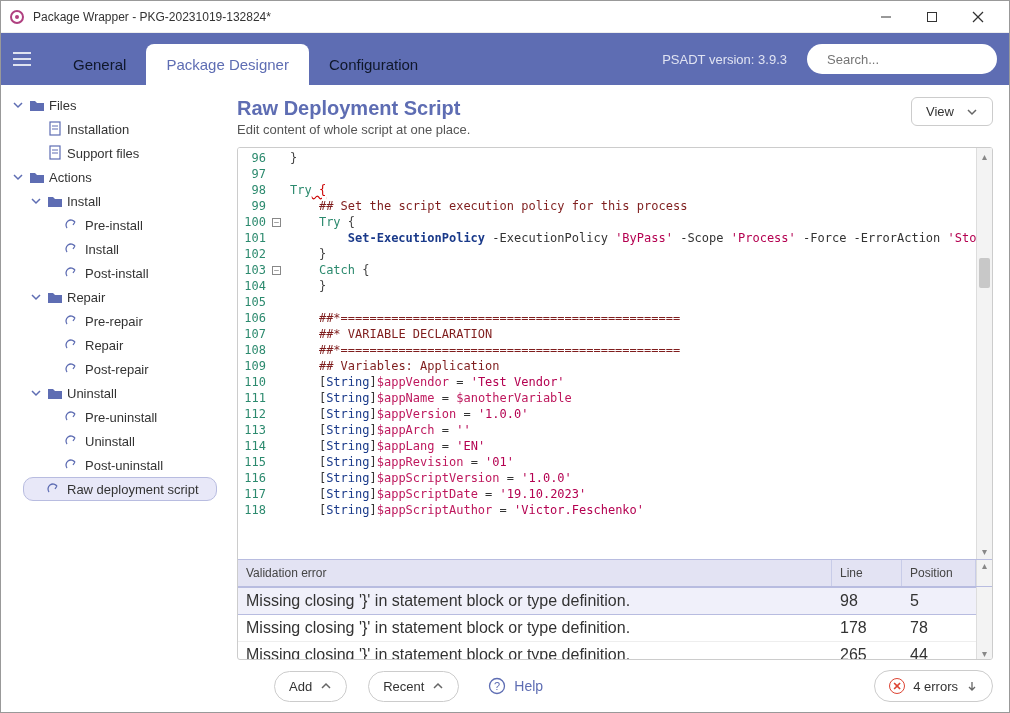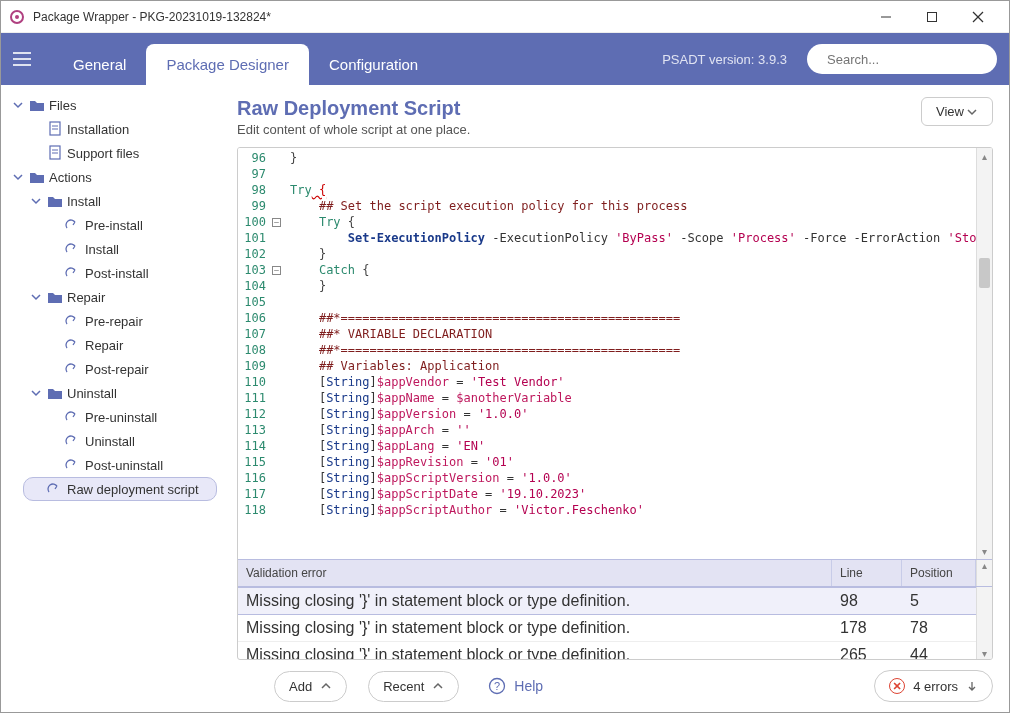--- a/index.html
+++ b/index.html
@@ -10,21 +10,21 @@
   .titlebar .app-icon { width: 16px; height: 16px; margin-right: 8px; }
   .titlebar .title { font-size: 12px; flex: 1; color: #333; }
   .titlebar .win-controls { display: flex; gap: 0; }
   .titlebar .win-btn { width: 46px; height: 32px; display: flex; align-items: center; justify-content: center; font-size: 14px; color: #333; }
   
   
   .header { height: 52px; background: #5e6db3; display: flex; align-items: center; padding: 0 12px; gap: 8px; color: #fff; }
   .hamburger { width: 24px; height: 24px; display: flex; flex-direction: column; justify-content: center; gap: 4px; margin-right: 8px; cursor: pointer; }
   .hamburger span { display: block; height: 2px; background: #dfe3f0; width: 18px; }
   .tabs { display: flex; align-items: flex-end; height: 100%; }
-  .tab { padding: 12px 20px; color: #ffffff; cursor: pointer; font-size: 15px; }
+  .tab { padding: 12px 20px; color: #0f172a; cursor: pointer; font-size: 15px; }
   .tab.active { background: #fff; color: #5e6db3; border-radius: 8px 8px 0 0; font-weight: 400; margin-bottom: 0; }
   .header-spacer { flex: 1; }
   .psadt { font-size: 13px; color: #e0e3f2; margin-right: 12px; }
   .search-box { background: #fff; border-radius: 16px; height: 30px; width: 190px; display: flex; align-items: center; padding: 0 12px; gap: 8px; }
   .search-box input { border: none; outline: none; flex: 1; font-size: 13px; color: #666; background: transparent; }
   
   
   .main { display: flex; height: calc(713px - 32px - 52px); }
   
   
@@ -37,21 +37,21 @@
   .tree-children { padding-left: 18px; }
   .folder-icon { color: #5e6db3; }
   .file-icon { color: #5e6db3; }
   .arrow-icon { color: #5e6db3; }
   
   
   .content { flex: 1; padding: 12px 16px 8px 16px; display: flex; flex-direction: column; overflow: hidden; }
   .page-header { display: flex; align-items: flex-start; justify-content: space-between; }
   .page-title { font-size: 20px; font-weight: 600; color: #5e6db3; }
   .page-subtitle { font-size: 13px; color: #555; margin-top: 2px; margin-bottom: 10px; }
-  .view-btn { border: 1px solid #ccc; border-radius: 6px; padding: 6px 14px; display: flex; align-items: center; gap: 2px; background: #fff; cursor: pointer; font-size: 13px; }
+  .view-btn { border: 1px solid #ccc; border-radius: 6px; padding: 6px 14px; display: flex; align-items: center; gap: 12px; background: #fff; cursor: pointer; font-size: 13px; }
   
   
   .editor-wrap { flex: 1; border: 1px solid #ccc; border-radius: 3px; display: flex; flex-direction: column; overflow: hidden; min-height: 0; }
   .editor { flex: 1; display: flex; overflow: hidden; position: relative; background: #fff; }
   .gutter { width: 34px; text-align: right; padding: 2px 6px 2px 0; color: #2c8a6e; font-family: Consolas, monospace; font-size: 12px; line-height: 16px; user-select: none; }
   .fold-col { width: 14px; padding-top: 2px; font-family: Consolas, monospace; font-size: 10px; line-height: 16px; color: #888; }
   .fold-col .fold { border: 1px solid #888; width: 9px; height: 9px; display: inline-flex; align-items: center; justify-content: center; font-size: 9px; line-height: 8px; margin-top: 3px; }
   .code { flex: 1; padding: 2px 4px; font-family: Consolas, monospace; font-size: 12px; line-height: 16px; white-space: pre; overflow: hidden; }
   .vscroll { width: 16px; background: #f3f3f3; border-left: 1px solid #ddd; position: relative; }
   .vscroll .arrow { position: absolute; left: 0; right: 0; height: 16px; display: flex; align-items: center; justify-content: center; color: #888; font-size: 10px; }

